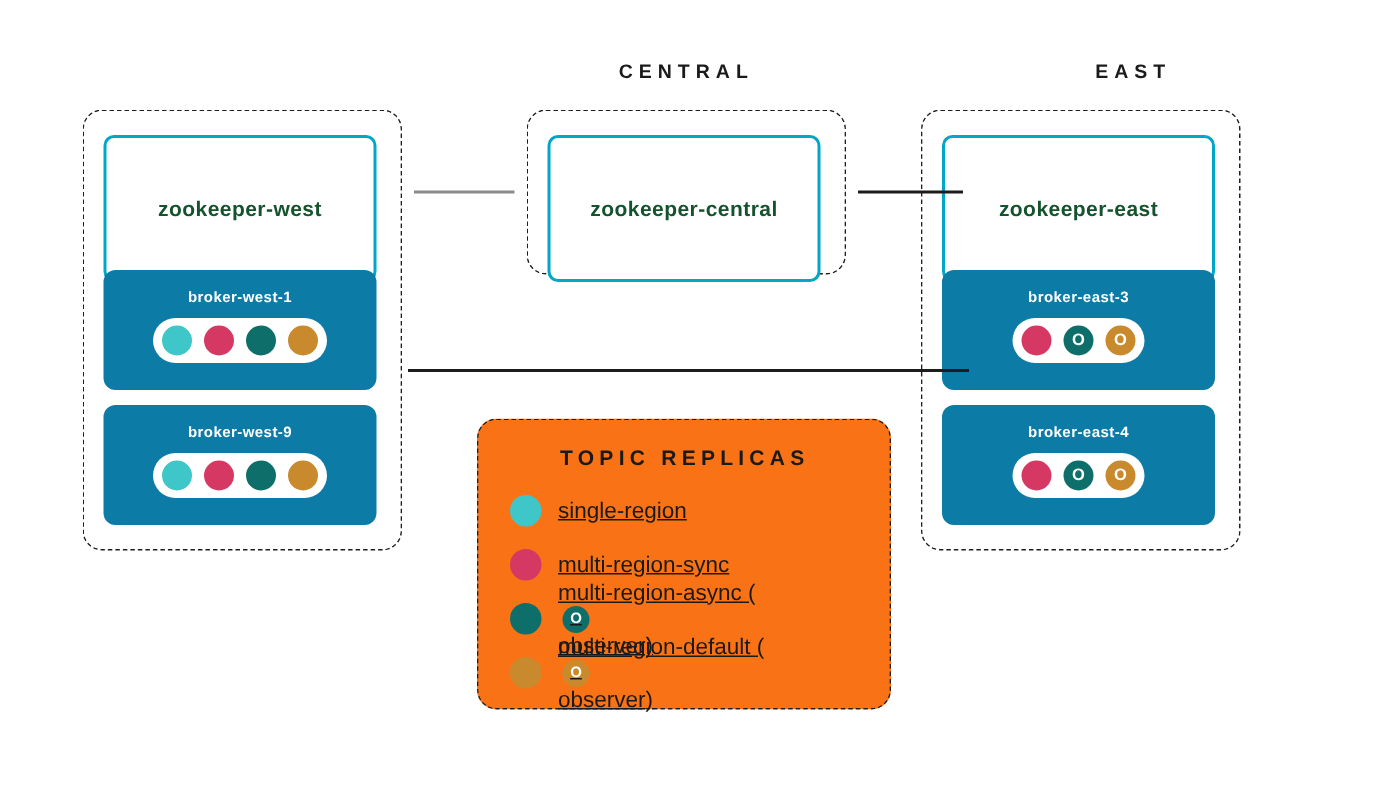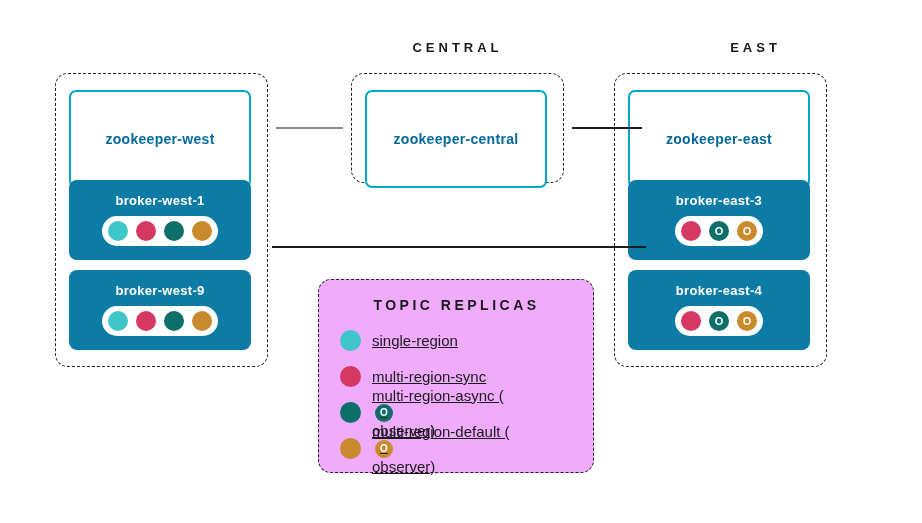--- a/index.html
+++ b/index.html
@@ -12,38 +12,38 @@
   #header-central{left:351px;width:213px;}
   #header-east{left:649px;width:213px;}
 
   .region{position:absolute;border:1.6px dashed #1f1f1f;border-radius:13px;box-sizing:border-box;background:#fff;}
   #region-west{left:55px;top:73px;width:213px;height:294px;}
   #region-central{left:351px;top:73px;width:213px;height:110px;}
   #region-east{left:614px;top:73px;width:213px;height:294px;}
 
   .zk-box{position:absolute;left:13px;top:16px;width:182px;height:98px;box-sizing:border-box;
     border:2px solid #00a7c6;border-radius:7px;background:#fff;display:flex;align-items:center;
-    justify-content:center;font-weight:700;font-size:14px;letter-spacing:.3px;color:#0369a1;}
+    justify-content:center;font-weight:700;font-size:14px;letter-spacing:.3px;color:#14532d;}
 
   .brokers{position:absolute;left:13px;top:106px;display:flex;flex-direction:column;gap:10px;}
   .broker{width:182px;height:80px;border-radius:8px;background:#0c7ba6;display:flex;
     flex-direction:column;align-items:center;box-sizing:border-box;}
-  .broker-label{margin-top:13px;font-weight:700;font-size:13px;letter-spacing:.3px;color:#fff;}
+  .broker-label{margin-top:13px;font-weight:700;font-size:10px;letter-spacing:.3px;color:#fff;}
   .pill{margin-top:8px;background:#fff;border-radius:16px;padding:5px 6px;display:flex;gap:8px;align-items:center;}
 
   .dot{width:20px;height:20px;border-radius:50%;flex:0 0 auto;display:flex;align-items:center;
     justify-content:center;color:#fff;font-weight:700;font-size:11px;line-height:1;}
 
   .connector{position:absolute;height:2px;}
   #connector-zk-west-central{left:276px;top:127px;width:67px;background:#8a8a8a;}
   #connector-zk-central-east{left:572px;top:127px;width:70px;background:#1c1c1c;}
   #connector-broker-west-east{left:272px;top:246px;width:374px;background:#1c1c1c;}
 
   .legend{position:absolute;left:318px;top:279px;width:276px;height:194px;box-sizing:border-box;
-    border:1.6px dashed #1f1f1f;border-radius:13px;background:#f0abfc;padding:17px 10px 0 21px;}
+    border:1.6px dashed #1f1f1f;border-radius:13px;background:#f97316;padding:17px 10px 0 21px;}
   .legend-title{text-align:center;font-size:14px;font-weight:800;letter-spacing:3.5px;margin:0 10px 16px 0;}
   .legend-item{display:flex;align-items:center;gap:11px;height:23px;margin-bottom:13px;font-size:15px;color:#1a1a1a;}
   .legend-item .dot.main{width:21px;height:21px;}
   .legend-item .dot.mini{width:18px;height:18px;font-size:10px;margin:0 3px;}
   .legend-text{white-space:nowrap;text-decoration:underline;}
 </style>
 </head>
 <body>
 
 <div class="canvas">

